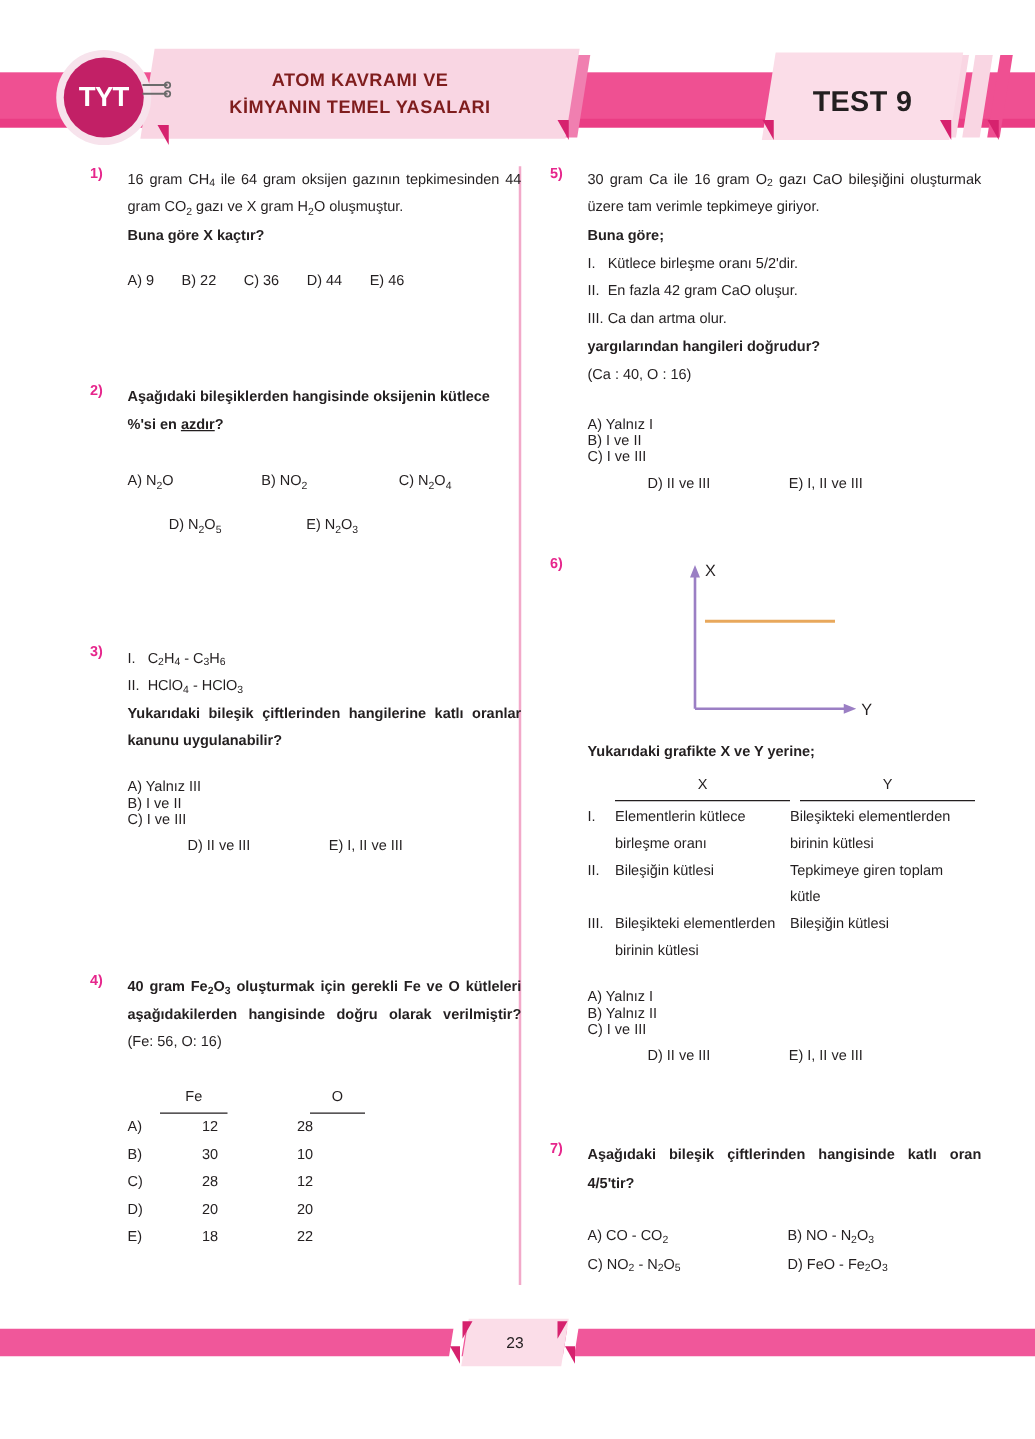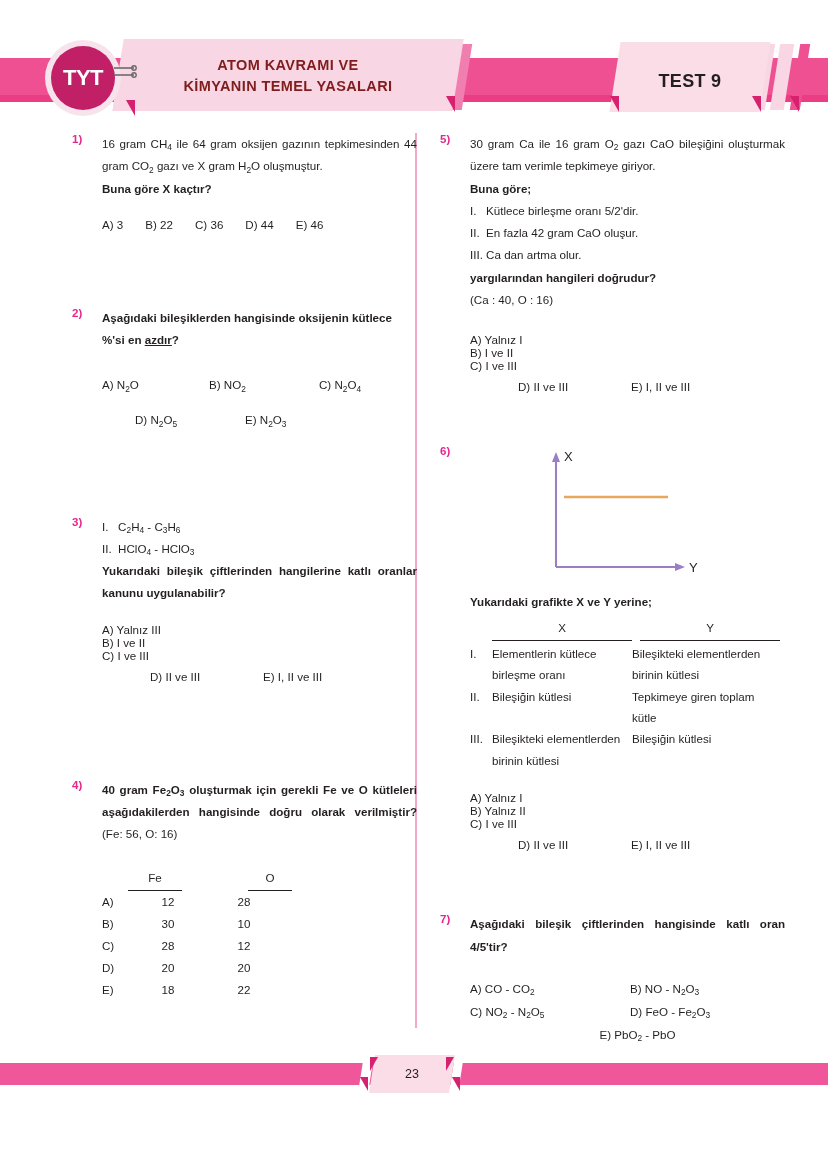--- a/index.html
+++ b/index.html
@@ -75,21 +75,21 @@
     background: #fbdde8;
     transform: skewX(-9deg);
     z-index: 3;
   }
   .test-plate-label {
     position: absolute;
     left: 615px; top: 42px;
     width: 150px; height: 78px;
     z-index: 4;
     display: flex; align-items: center; justify-content: center;
-    font-size: 18px; font-weight: bold; color: #231f20;
+    font-size: 23px; font-weight: bold; color: #231f20;
     letter-spacing: 0.3px;
   }
 
   .tab {
     position: absolute;
     background: #ef5092;
     transform: skewX(-9deg);
     z-index: 2;
   }
 
@@ -357,21 +357,21 @@
 
 <div class="divider"></div>
 
 <div class="col col-left">
 
   <div class="q">
     <div class="qnum">1)</div>
     <div class="qbody just">16 gram CH<sub>4</sub> ile 64 gram oksijen gazının tepkimesinden 44 gram CO<sub>2</sub> gazı ve X gram H<sub>2</sub>O oluşmuştur.</div>
     <div class="qbody b">Buna göre X kaçtır?</div>
     <div class="opts-5inline">
-      <span>A) 3</span>
+      <span>A) 9</span>
       <span>B) 22</span>
       <span>C) 36</span>
       <span>D) 44</span>
       <span>E) 46</span>
     </div>
   </div>
 
   <div class="q" style="margin-top:76px;">
     <div class="qnum">2)</div>
     <div class="qbody b">Aşağıdaki bileşiklerden hangisinde oksijenin kütlece %'si en <u>azdır</u>?</div>
@@ -529,23 +529,20 @@
     <div class="qbody b just">Aşağıdaki bileşik çiftlerinden hangisinde katlı oran 4/5'tir?</div>
     <div class="opts-2col" style="margin-top:24px;">
       <div class="r2c">
         <span>A) CO - CO<sub>2</sub></span>
         <span>B) NO - N<sub>2</sub>O<sub>3</sub></span>
       </div>
       <div class="r2c">
         <span>C) NO<sub>2</sub> - N<sub>2</sub>O<sub>5</sub></span>
         <span>D) FeO - Fe<sub>2</sub>O<sub>3</sub></span>
       </div>
-      <div class="r2c r2c-center">
-        <span style="width:100%; text-align:center; display:block;">E) PbO<sub>2</sub> - PbO</span>
-      </div>
     </div>
   </div>
 
 </div>
 
 <div class="footer">
   <div class="foot-band"></div>
   <div class="foot-shard" style="left:361px; top:2px; width:10px; height:34px;"></div>
   <div class="foot-shard" style="left:452px; top:2px; width:9px; height:34px;"></div>
   <div class="foot-plate"></div>

